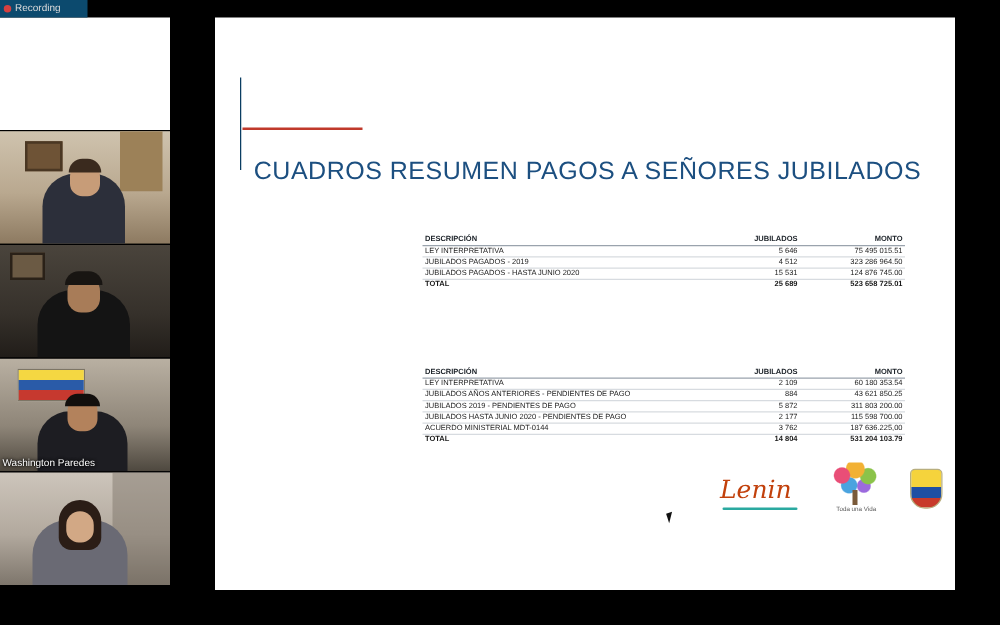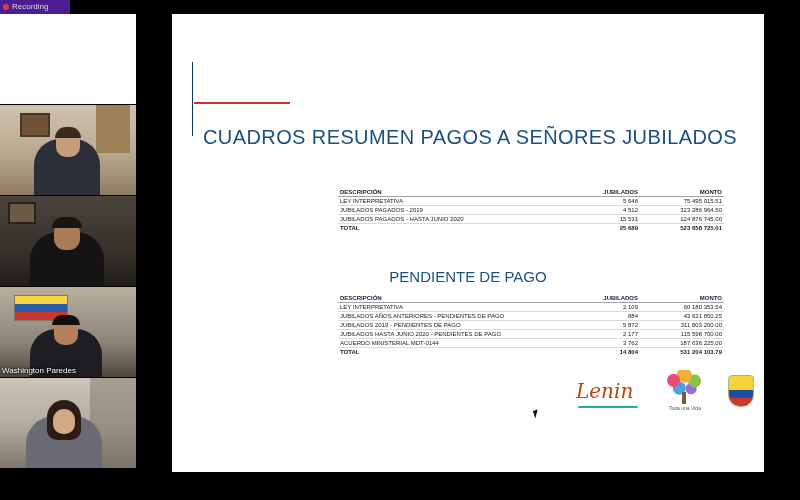--- a/index.html
+++ b/index.html
@@ -20,21 +20,21 @@
     background: #000;
   }
 
   
   .rec-badge {
     position: absolute;
     left: 0px;
     top: 0px;
     width: 70px;
     height: 14px;
-    background: #4c1d95;
+    background: #0c4a6e;
     color: #dcdcdc;
     font-size: 8px;
     line-height: 14px;
     display: flex;
     align-items: center;
     gap: 3px;
     padding-left: 3px;
     box-sizing: border-box;
     z-index: 10;
   }
@@ -428,21 +428,20 @@
               <td class="col-amt">124 876 745.00</td>
             </tr>
             <tr class="total">
               <td class="col-desc">TOTAL</td>
               <td class="col-num">25 689</td>
               <td class="col-amt">523 658 725.01</td>
             </tr>
           </tbody>
         </table>
 
-        <div class="section-head sec-pendiente">PENDIENTE DE PAGO</div>
         <table class="datatable table-pendiente">
           <thead>
             <tr>
               <th class="col-desc">DESCRIPCIÓN</th>
               <th class="col-num">JUBILADOS</th>
               <th class="col-amt">MONTO</th>
             </tr>
           </thead>
           <tbody>
             <tr>

